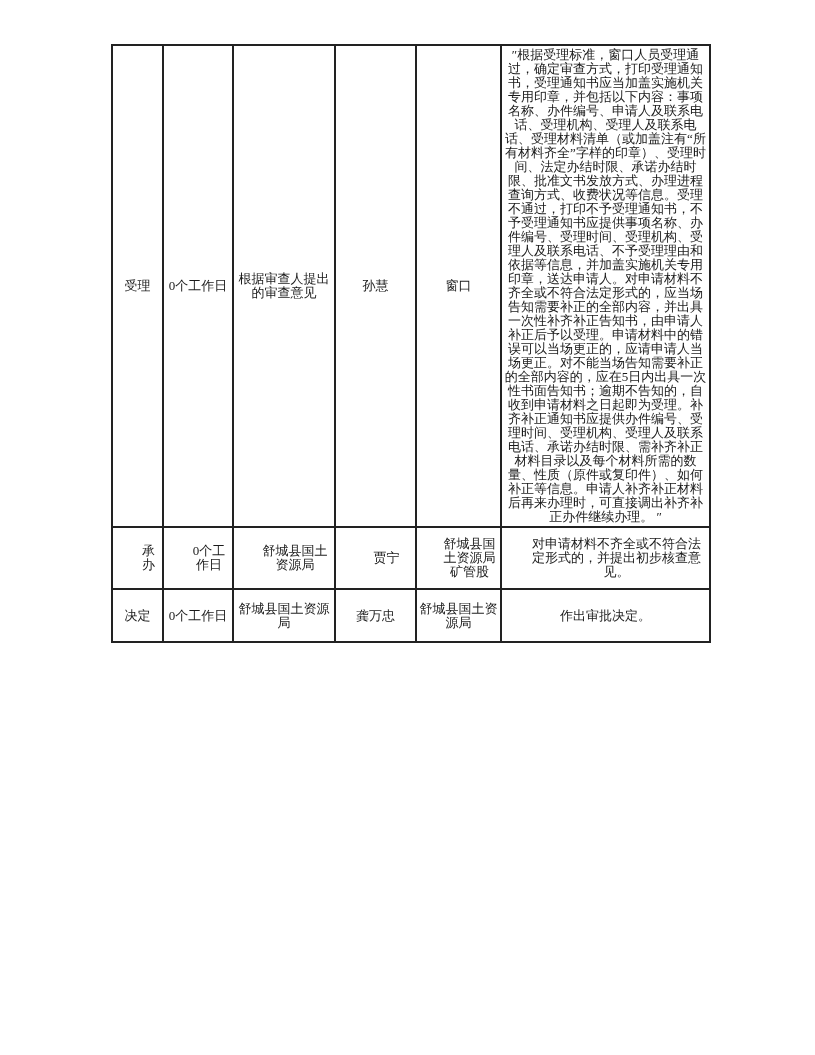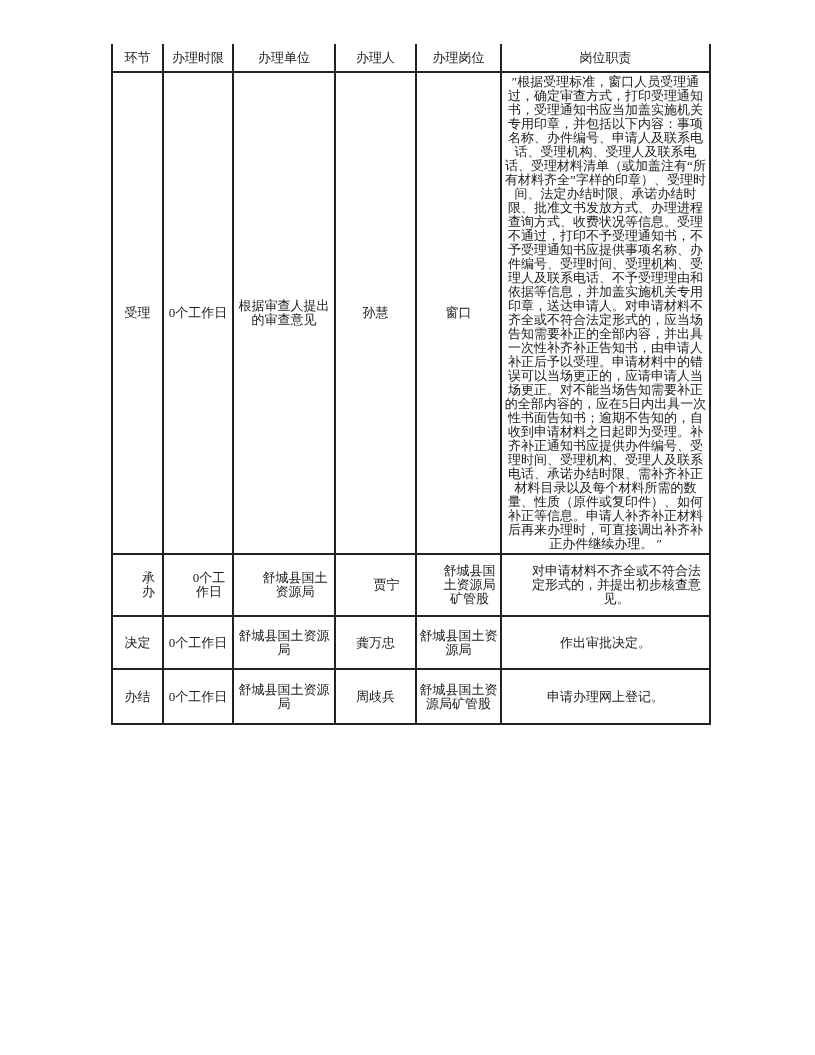--- a/index.html
+++ b/index.html
@@ -60,28 +60,20 @@
   <table class="process">
     <colgroup>
       <col style="width:51px">
       <col style="width:70px">
       <col style="width:102px">
       <col style="width:81px">
       <col style="width:85px">
       <col style="width:209px">
     </colgroup>
     <tbody>
-      <tr class="header-row">
-        <td>环节</td>
-        <td>办理时限</td>
-        <td>办理单位</td>
-        <td>办理人</td>
-        <td>办理岗位</td>
-        <td>岗位职责</td>
-      </tr>
 
       <tr class="r1">
         <td class="c-step">受理</td>
         <td class="c-time">0个工作日</td>
         <td class="c-unit">根据审查人提出的审查意见</td>
         <td class="c-person">孙慧</td>
         <td class="c-pos">窗口</td>
         <td class="c-duty duty-long">″根据受理标准，窗口人员受理通过，确定审查方式，打印受理通知书，受理通知书应当加盖实施机关专用印章，并包括以下内容：事项名称、办件编号、申请人及联系电话、受理机构、受理人及联系电话、受理材料清单（或加盖注有“所有材料齐全”字样的印章）、受理时间、法定办结时限、承诺办结时限、批准文书发放方式、办理进程查询方式、收费状况等信息。受理不通过，打印不予受理通知书，不予受理通知书应提供事项名称、办件编号、受理时间、受理机构、受理人及联系电话、不予受理理由和依据等信息，并加盖实施机关专用印章，送达申请人。对申请材料不齐全或不符合法定形式的，应当场告知需要补正的全部内容，并出具一次性补齐补正告知书，由申请人补正后予以受理。申请材料中的错误可以当场更正的，应请申请人当场更正。对不能当场告知需要补正的全部内容的，应在5日内出具一次性书面告知书；逾期不告知的，自收到申请材料之日起即为受理。补齐补正通知书应提供办件编号、受理时间、受理机构、受理人及联系电话、承诺办结时限、需补齐补正材料目录以及每个材料所需的数量、性质（原件或复印件）、如何补正等信息。申请人补齐补正材料后再来办理时，可直接调出补齐补正办件继续办理。 ″</td>
       </tr>
 
@@ -97,23 +89,15 @@
 
       <tr class="r4">
         <td class="c-step">决定</td>
         <td class="c-time">0个工作日</td>
         <td class="c-unit">舒城县国土资源局</td>
         <td class="c-person">龚万忠</td>
         <td class="c-pos">舒城县国土资源局</td>
         <td class="c-duty">作出审批决定。</td>
       </tr>
 
-      <tr class="r5">
-        <td class="c-step">办结</td>
-        <td class="c-time">0个工作日</td>
-        <td class="c-unit">舒城县国土资源局</td>
-        <td class="c-person">周歧兵</td>
-        <td class="c-pos">舒城县国土资源局矿管股</td>
-        <td class="c-duty">申请办理网上登记。</td>
-      </tr>
     </tbody>
   </table>
 </div>
 
 </body></html>

